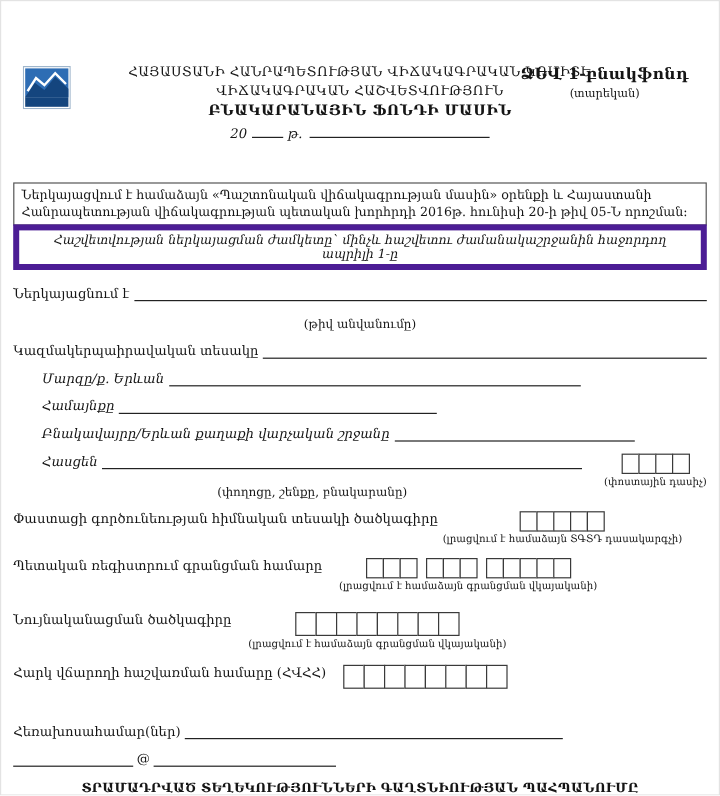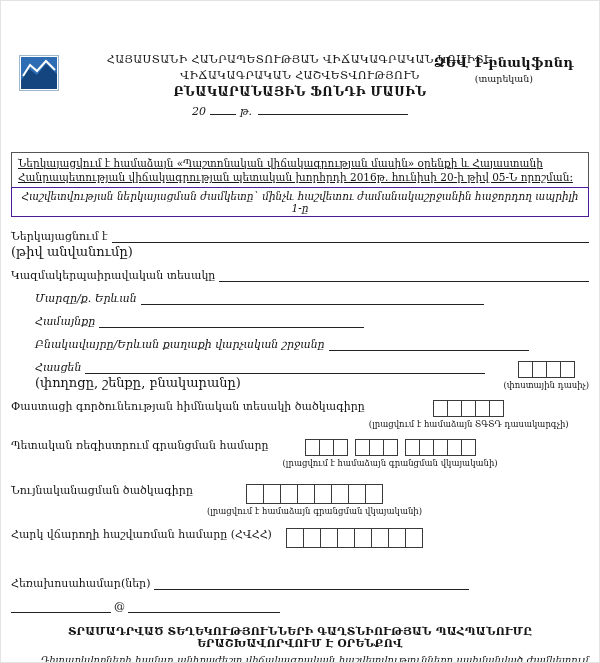--- a/index.html
+++ b/index.html
@@ -20,28 +20,28 @@
   .formcode .code{font-weight:bold;font-size:13px;letter-spacing:.3px;}
   .formcode .period{font-size:9.5px;margin-top:3px;}
   .committee{margin-top:46px;font-size:11px;letter-spacing:.4px;}
   .report{margin-top:3px;font-size:11px;letter-spacing:.4px;}
   .subject{margin-top:3px;font-size:12px;font-weight:bold;letter-spacing:.4px;}
   .yearline{margin-top:5px;font-size:11px;font-style:italic;}
   .line{display:inline-block;border-bottom:1px solid #222;height:10px;vertical-align:baseline;}
   .yline1{width:26px;margin:0 4px;}
   .yline2{width:150px;margin-left:6px;}
   
-  .legalbox{margin-top:34px;border:1px solid #555;padding:3px 6px;font-size:10.5px;line-height:1.35;text-align:left;text-decoration:underline;}
-  .deadlinebox{margin-top:-1px;border:1px solid #4c1d95;padding:2px 6px;font-size:10.5px;font-style:italic;text-align:center;}
+  .legalbox{margin-top:34px;border:1px solid #555;padding:3px 6px;font-size:10.5px;line-height:1.35;text-align:left;}
+  .deadlinebox{margin-top:-1px;border:5px solid #4c1d95;padding:2px 6px;font-size:10.5px;font-style:italic;text-align:center;}
   
   .formbody{margin-top:13px;}
   .frow{display:flex;align-items:flex-end;margin-top:10px;}
   .lbl{white-space:nowrap;padding-right:4px;}
   .fill{flex:1;border-bottom:1px solid #222;height:11px;}
-  .subcap{text-align:left;font-size:13px;margin-top:1px;}
+  .subcap{text-align:center;font-size:10px;margin-top:14px;}
   .italic{font-style:italic;}
   .indent{margin-left:24px;}
   .secthead{margin-top:13px;font-weight:bold;font-style:italic;}
   
   .cellgroup{display:inline-flex;}
   .cellgroup + .cellgroup{margin-left:7px;}
   .cell{width:13px;height:15px;border:1px solid #3a3a3a;background:#fff;display:inline-block;box-sizing:content-box;}
   .cell + .cell{margin-left:-1px;}
   .big .cell{width:16px;height:18px;}
   .cells{display:flex;}

